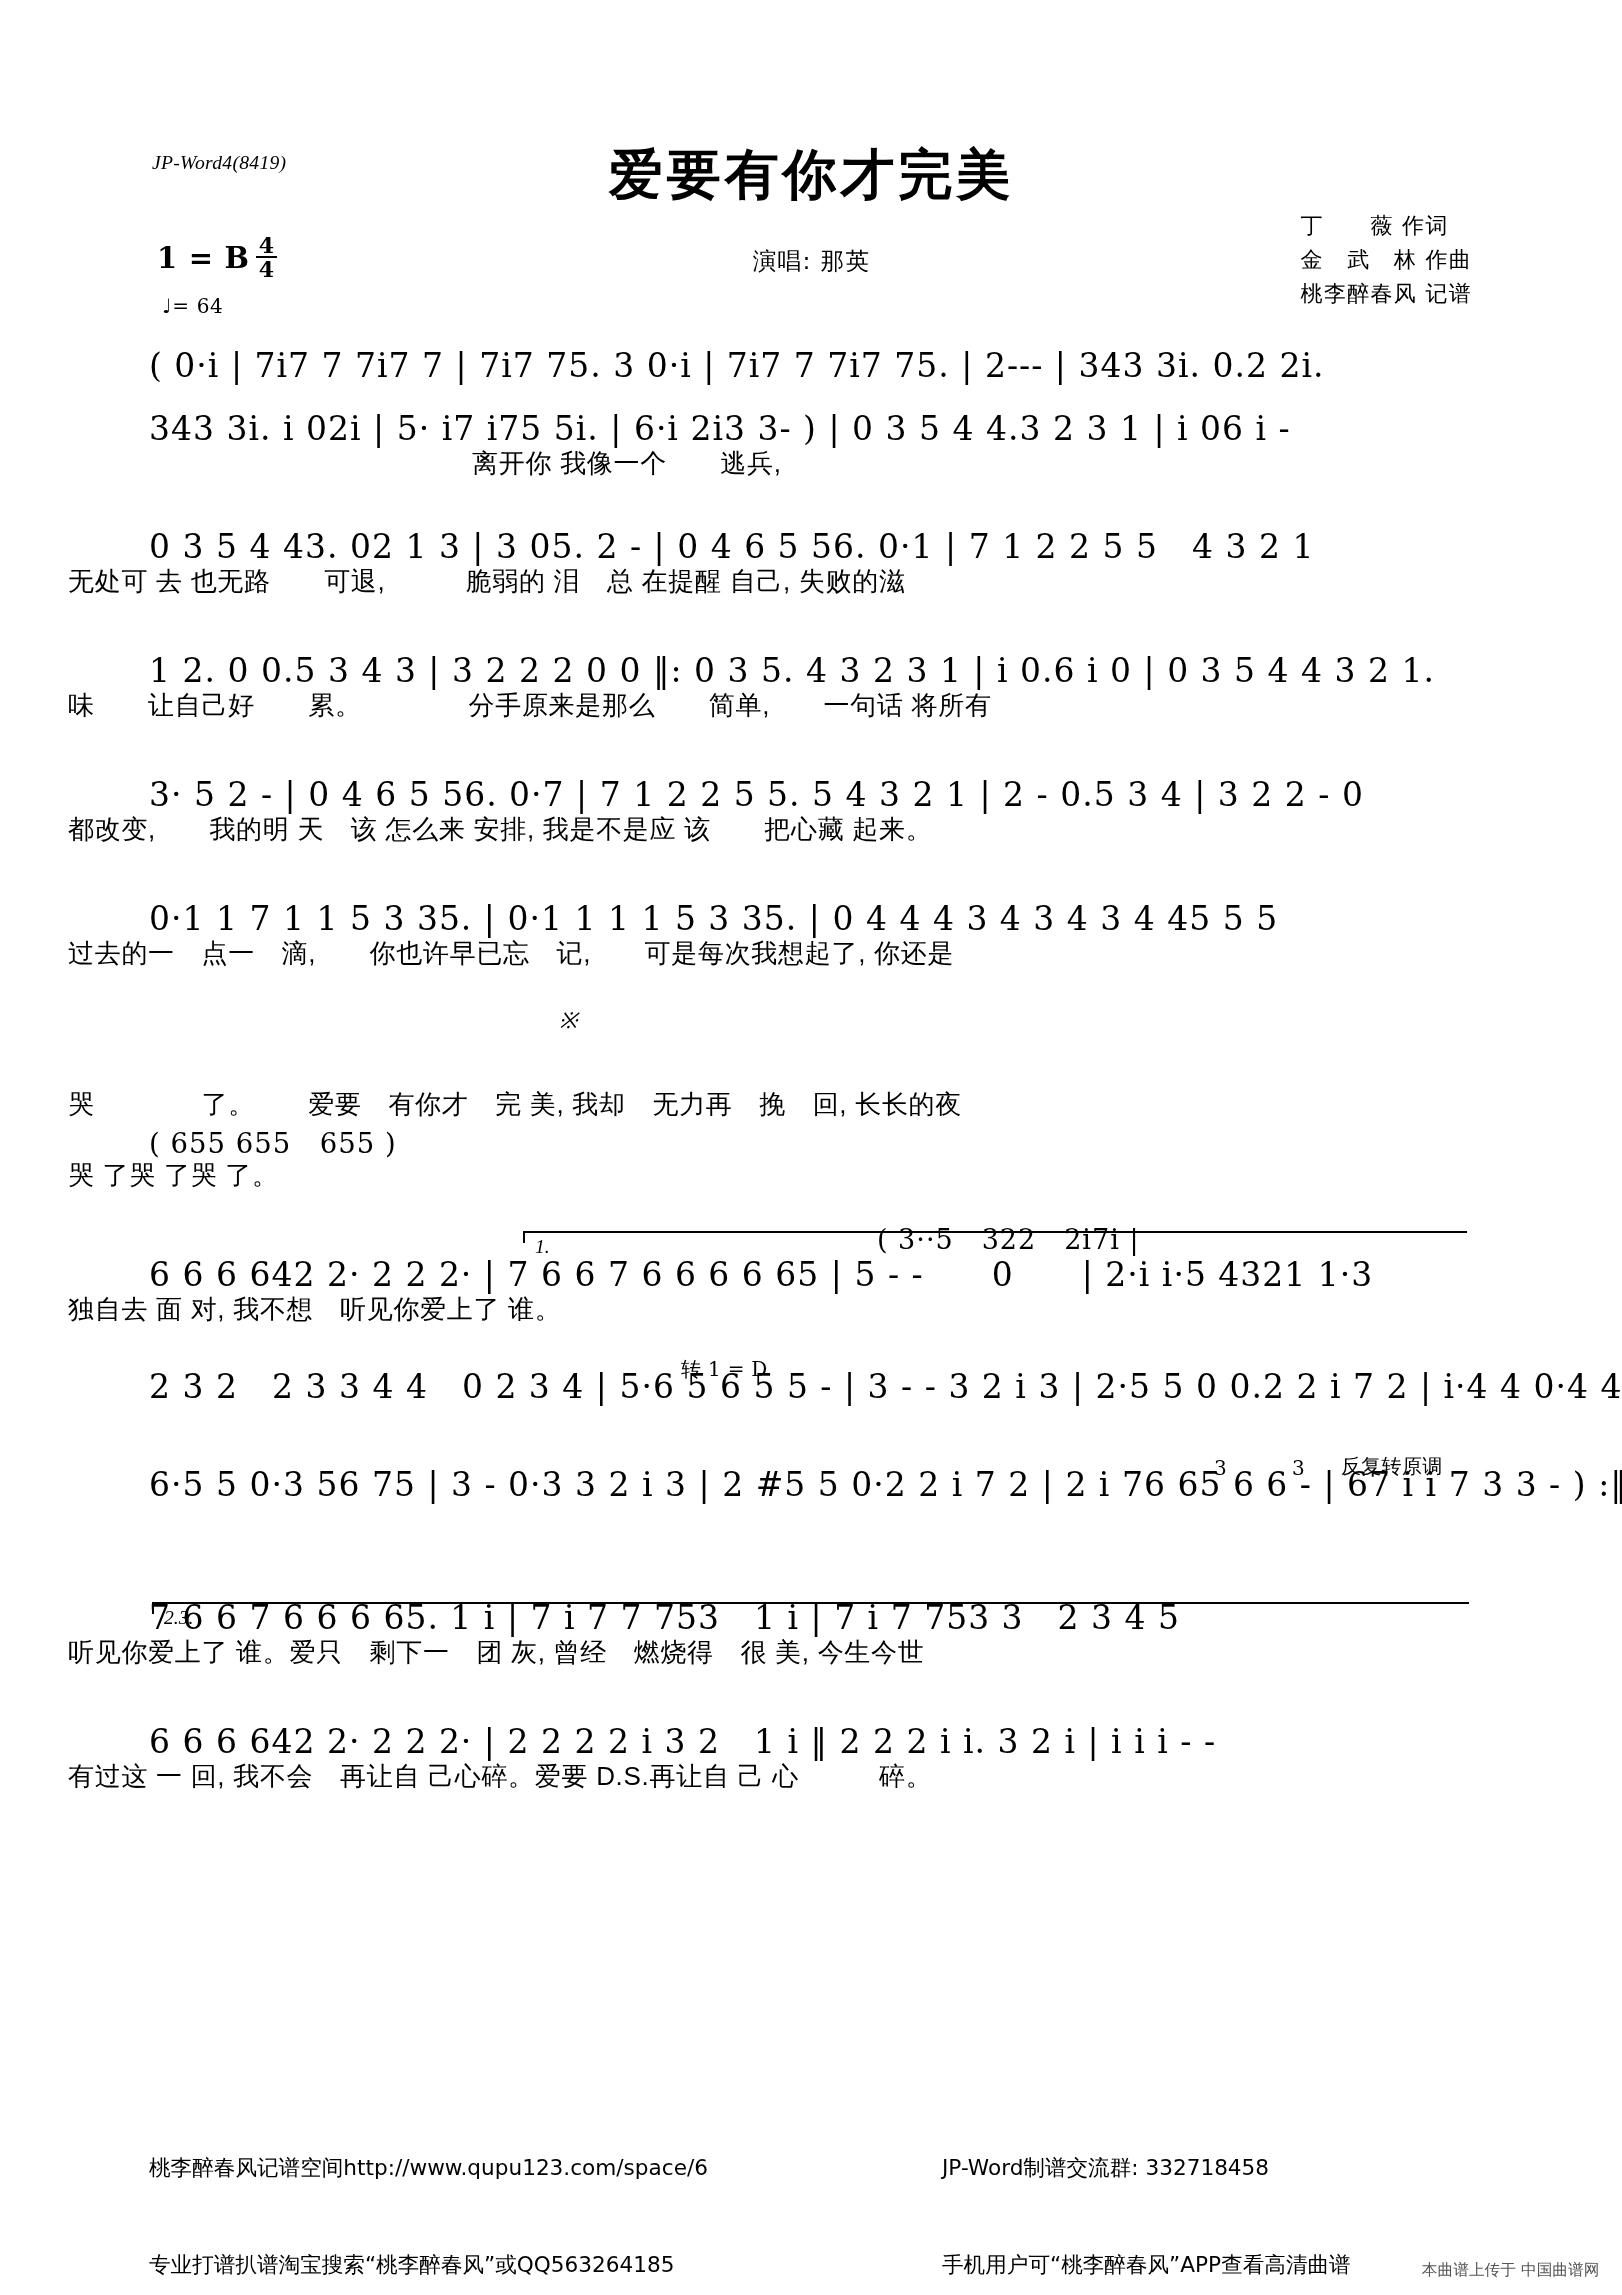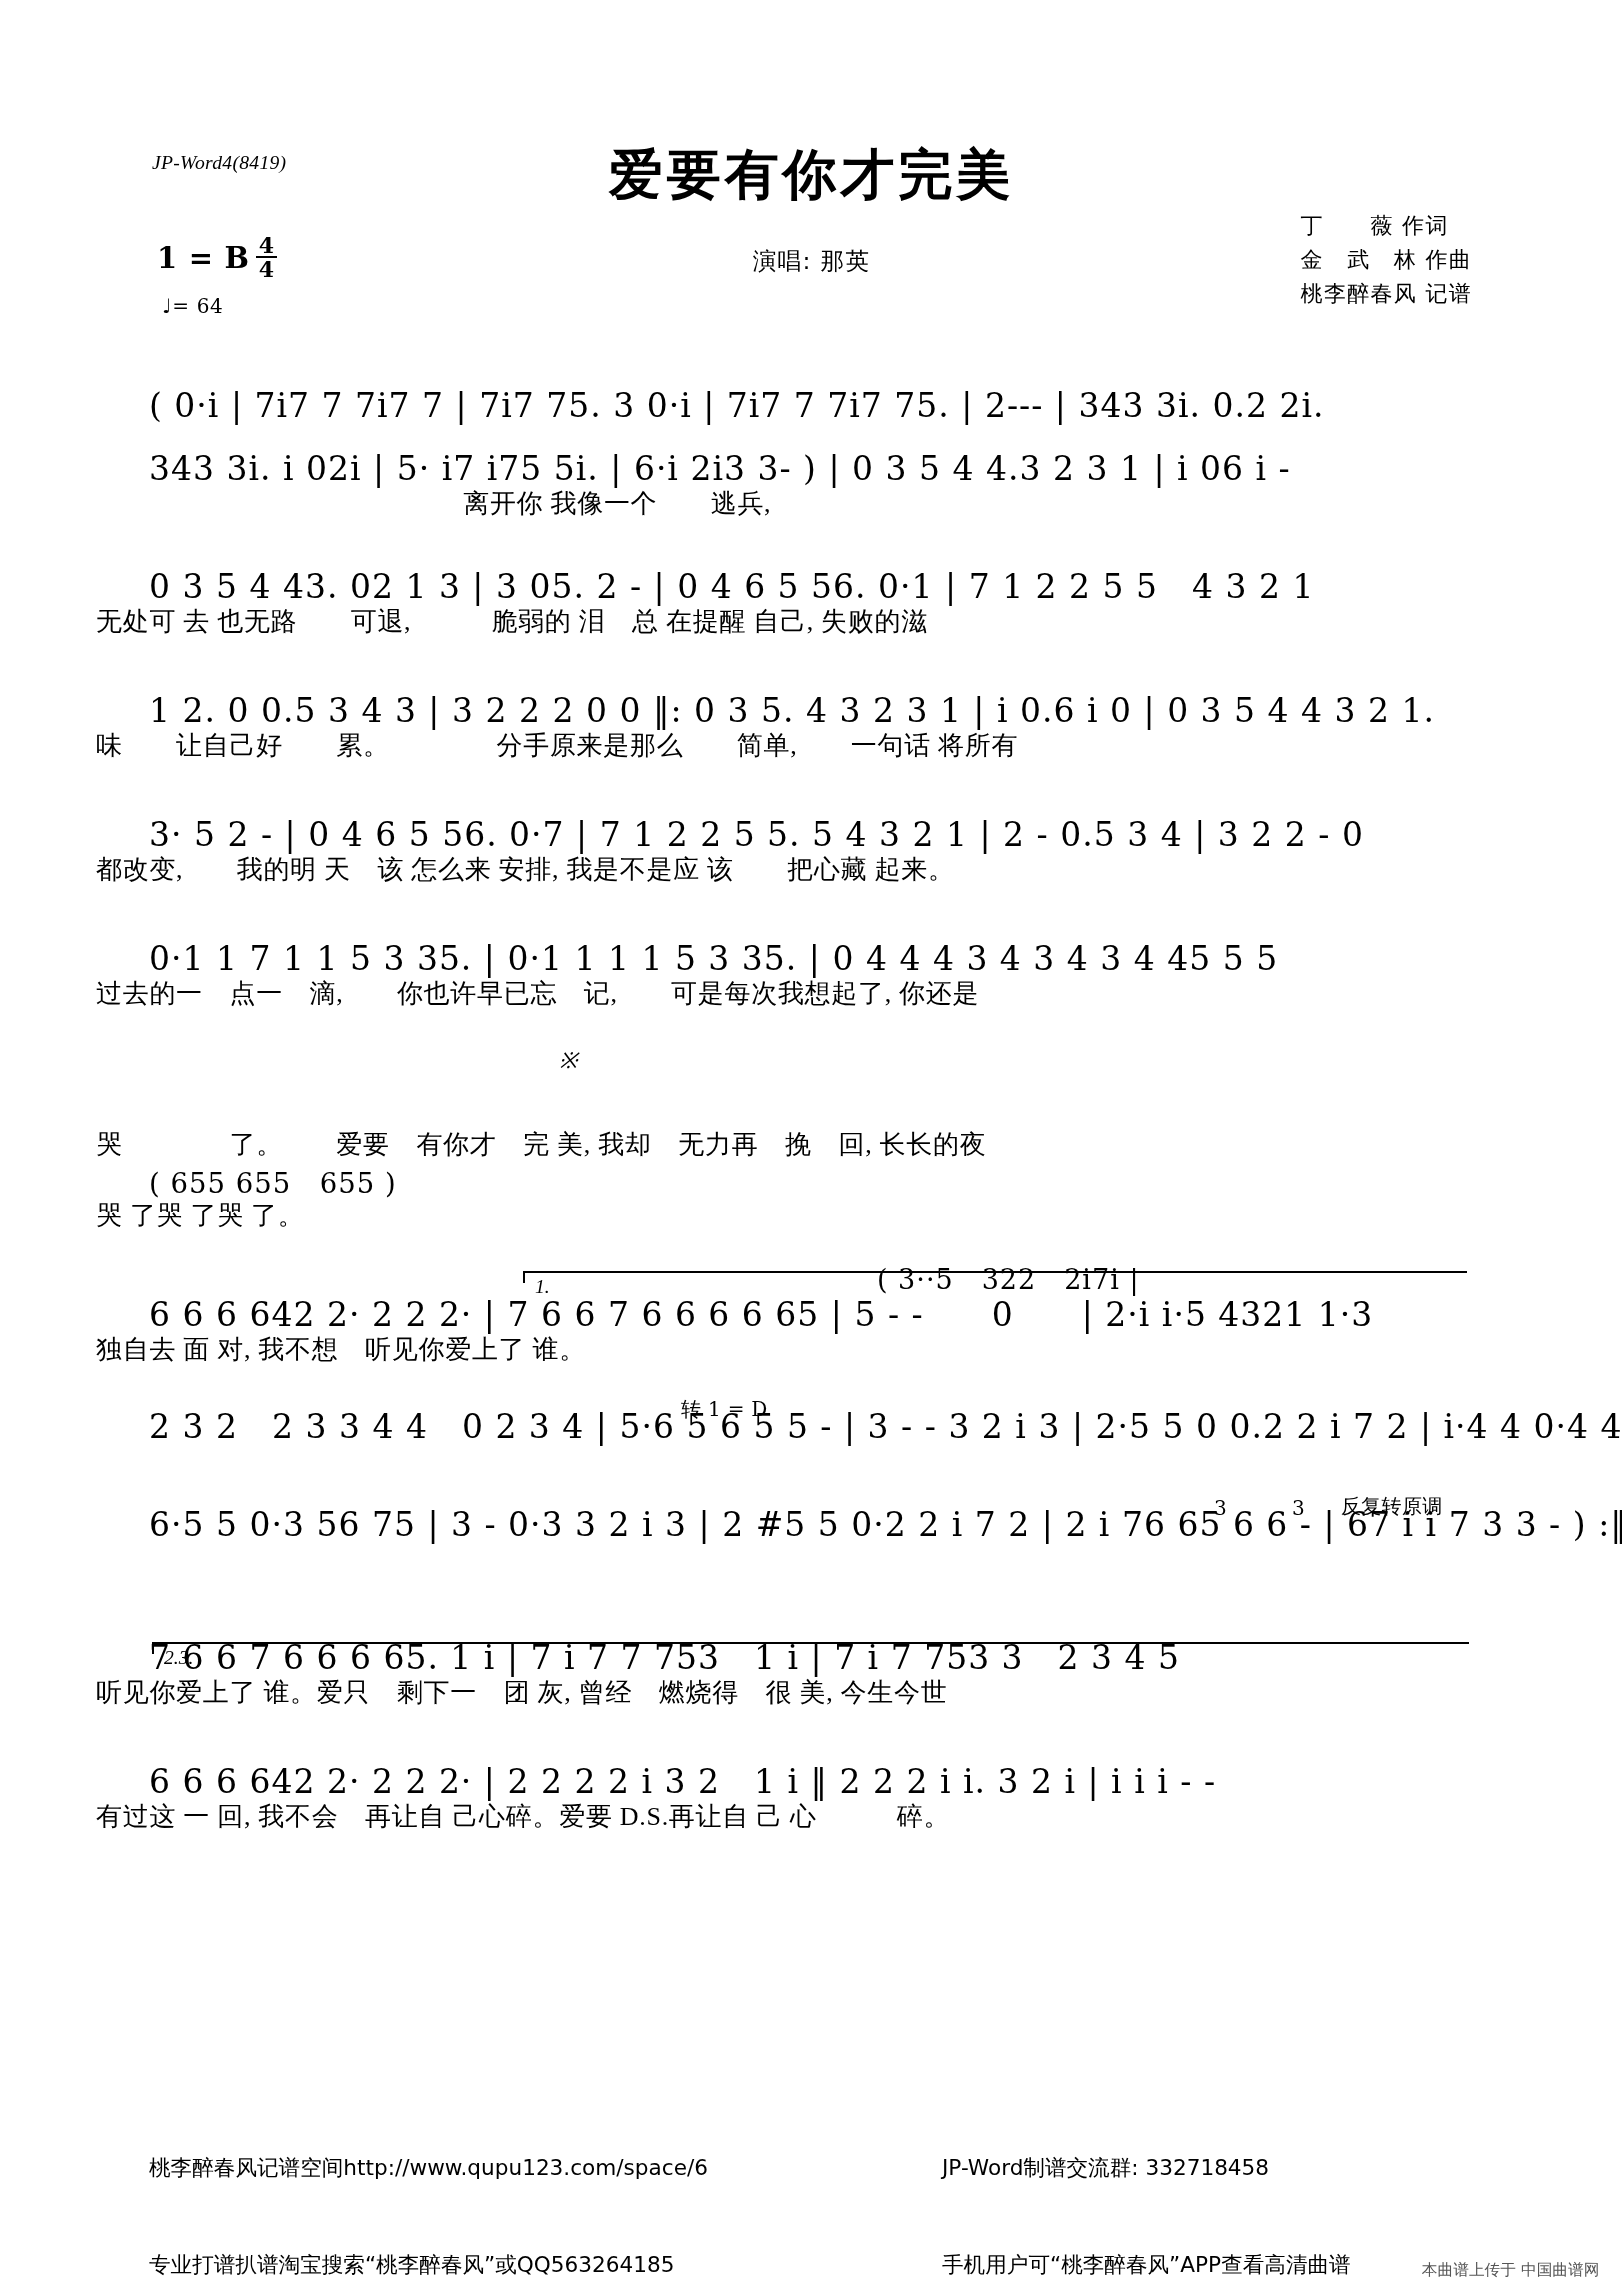--- a/index.html
+++ b/index.html
@@ -107,25 +107,25 @@
   }
   .notes {
     font-family: "DejaVu Serif", serif;
     font-size: 33px;
     letter-spacing: 1px;
     white-space: pre;
     padding-left: 149px;
     line-height: 1.15;
   }
   .lyrics {
-    font-family: Liberation Serif, serif;
+    font-family: Liberation Sans, sans-serif;
     font-size: 26px;
     letter-spacing: 0.7px;
     white-space: pre;
-    padding-left: 96px;
+    padding-left: 68px;
     line-height: 1.2;
   }
   .small {
     font-size: 27.5px;
   }
 
   
   .marker {
     position: absolute;
     font-family: "Liberation Serif", serif;
@@ -195,21 +195,21 @@
     <div>桃李醉春风 记谱</div>
   </div>
 
   <div class="keysig">
     <span>1 = B</span><span class="frac"><span class="num">4</span><span class="den">4</span></span>
   </div>
   <div class="tempo">♩= 64</div>
 
   <div class="music">
 
-    <div class="sysrow" style="height:63px;margin-top:40px;">
+    <div class="sysrow" style="height:63px;">
       <div class="notes">( 0·i | 7i7 7 7i7 7 | 7i7 75. 3 0·i | 7i7 7 7i7 75. | 2--- | 343 3i. 0.2 2i.</div>
     </div>
 
     <div class="sysrow" style="height:118px;">
       <div class="notes">343 3i. i 02i | 5· i7 i75 5i. | 6·i 2i3 3- ) | 0 3 5 4 4.3 2 3 1 | i 06 i -</div>
       <div class="lyrics">                                                   离开你 我像一个　　逃兵,</div>
     </div>
 
     <div class="sysrow" style="height:124px;">
       <div class="notes">0 3 5 4 43. 02 1 3 | 3 05. 2 - | 0 4 6 5 56. 0·1 | 7 1 2 2 5 5　4 3 2 1</div>

